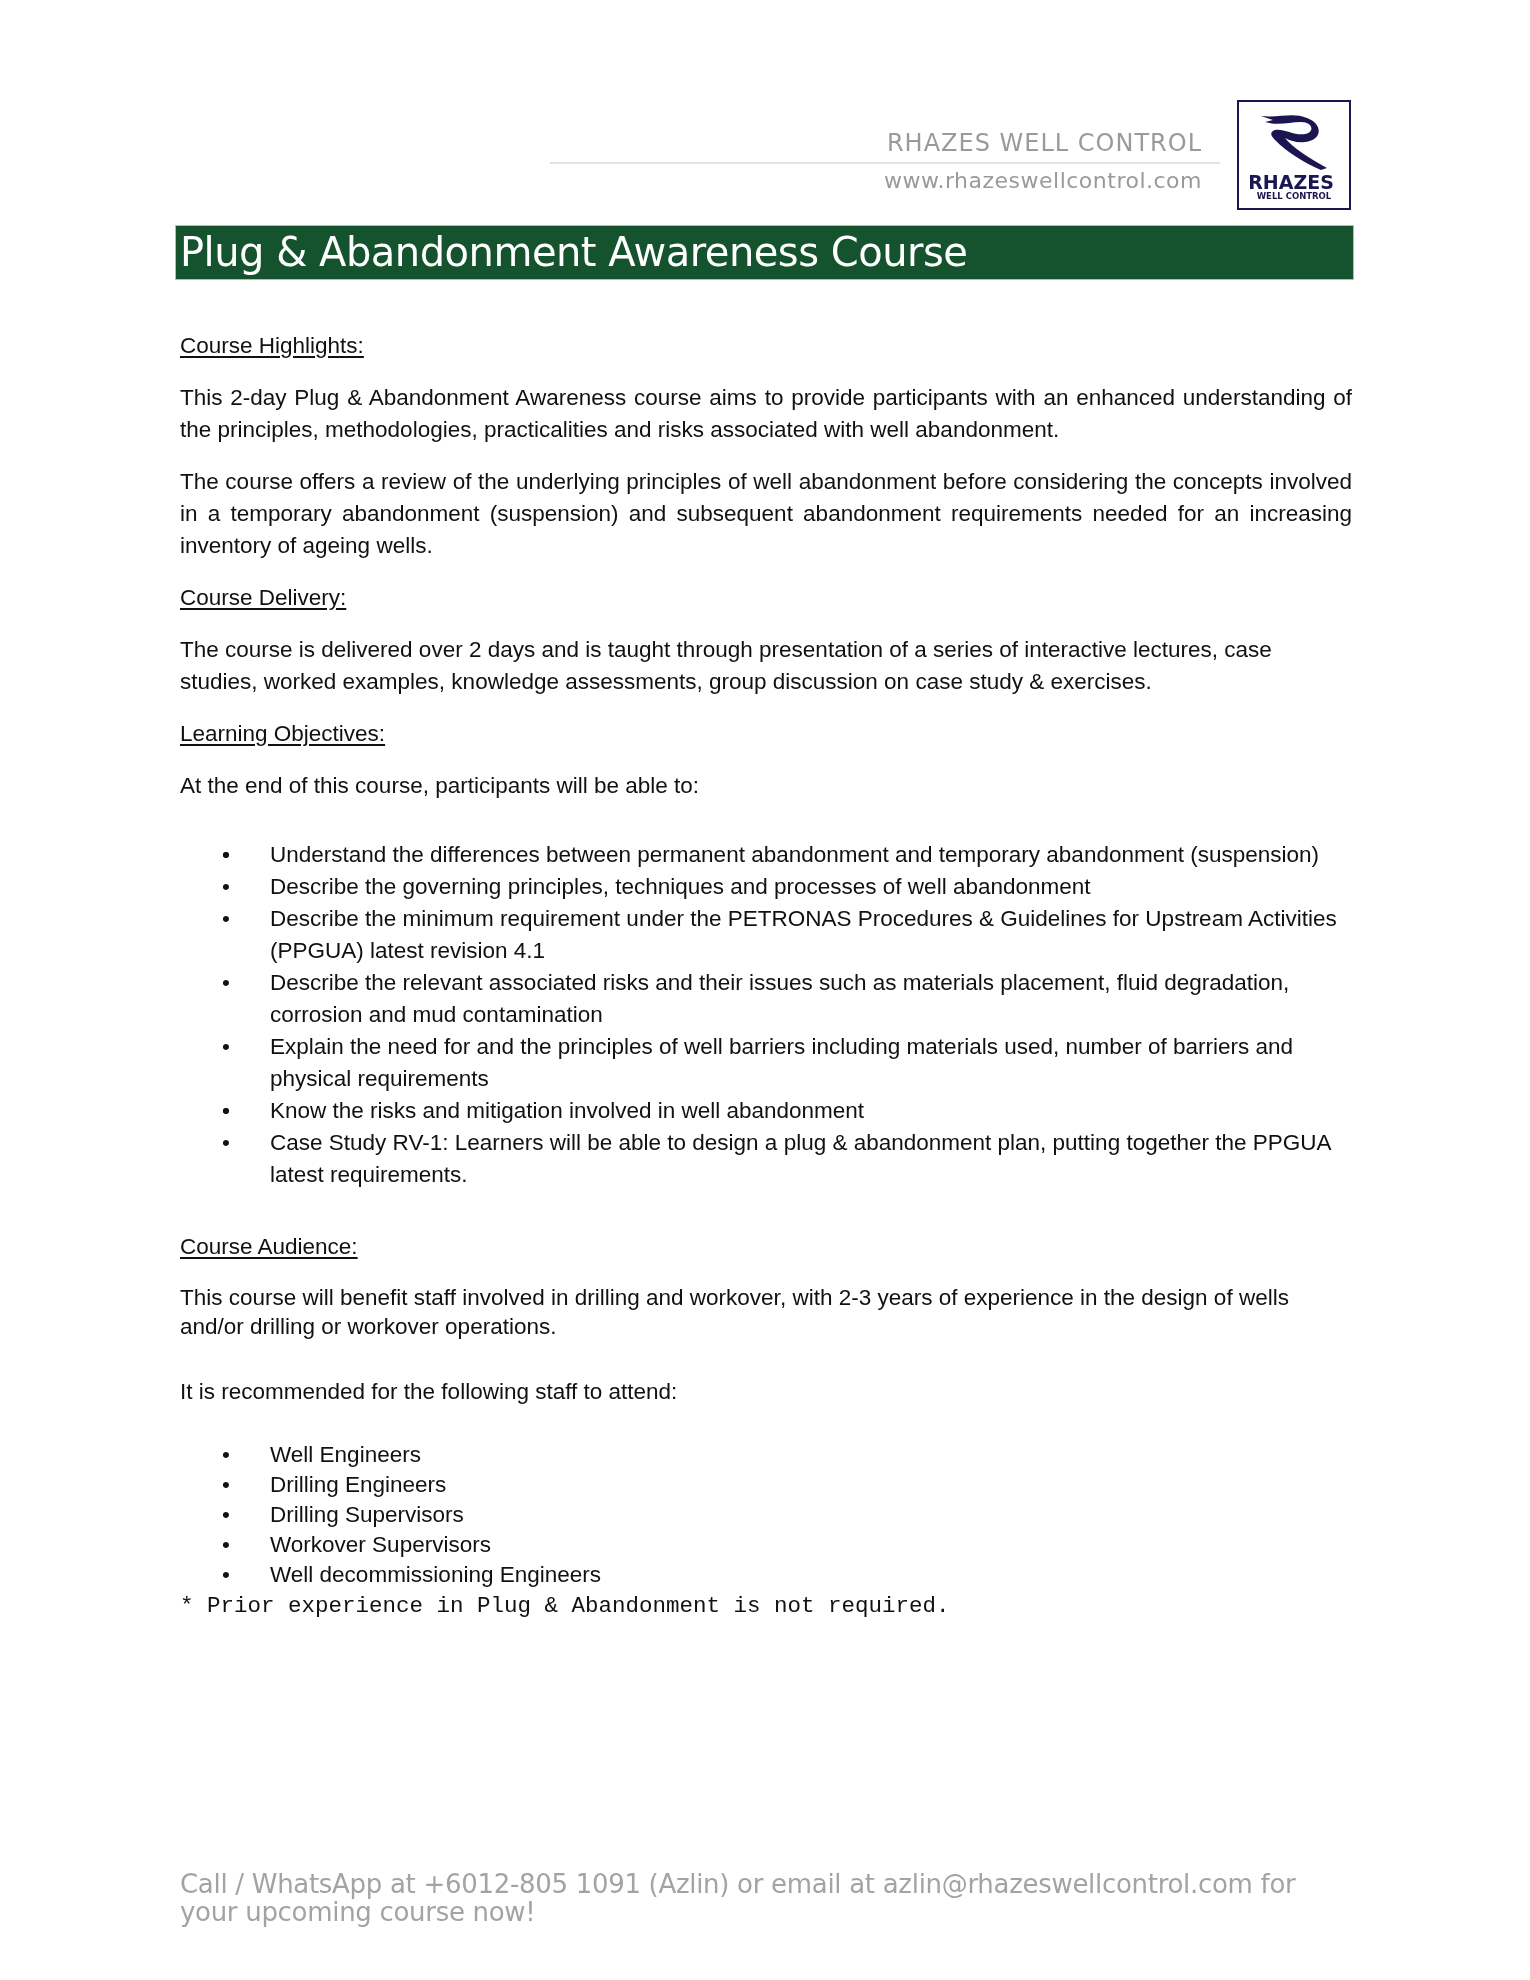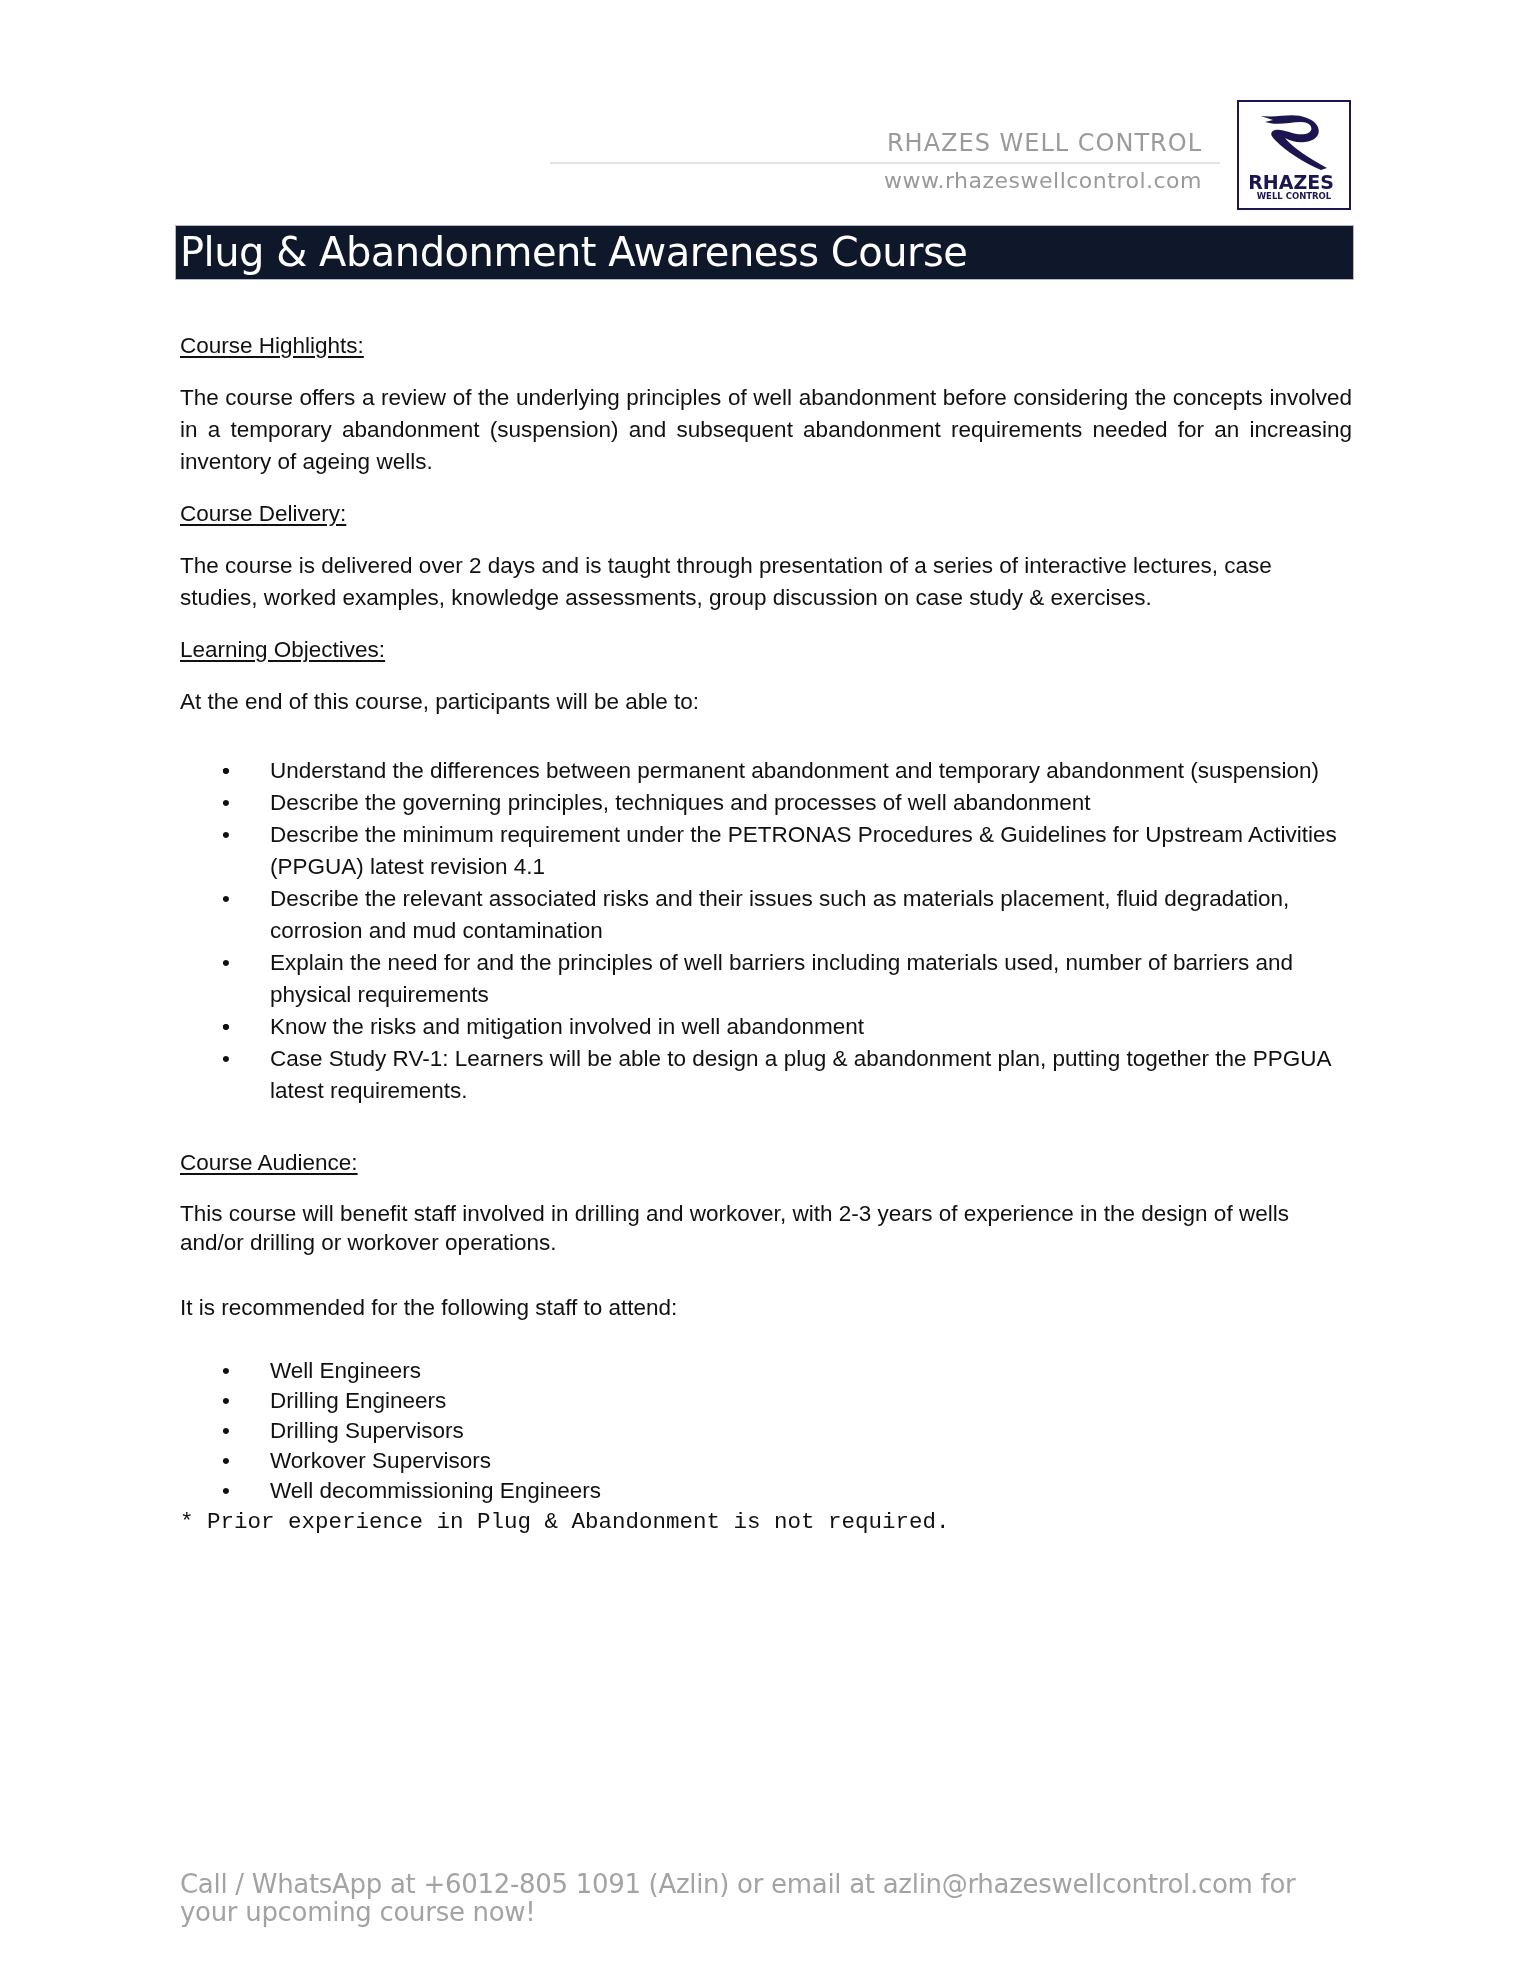--- a/index.html
+++ b/index.html
@@ -77,21 +77,21 @@
       font-size: 8.5px;
       color: #1b1650;
       line-height: 10px;
     }
     .title-bar {
       position: absolute;
       left: 175px;
       top: 225px;
       width: 1179px;
       height: 55px;
-      background: #0f172a;
+      background: #14532d;
       border: 1px solid #b9b6cc;
       box-sizing: border-box;
     }
     .title-text {
       position: absolute;
       left: 4px;
       top: 2px;
       font-family: "DejaVu Sans", sans-serif;
       font-size: 40px;
       color: #ffffff;
@@ -159,20 +159,21 @@
   <div class="logo-text-sub">WELL CONTROL</div>
 </div>
 
 <div class="title-bar">
   <div class="title-text">Plug &amp; Abandonment Awareness Course</div>
 </div>
 
 <div class="content">
 
   <p class="section-heading">Course Highlights:</p>
+  <p class="para justify" style="margin-top:20px;">This 2-day Plug &amp; Abandonment Awareness course aims to provide participants with an enhanced understanding of the principles, methodologies, practicalities and risks associated with well abandonment.</p>
   <p class="para justify" style="margin-top:20px;">The course offers a review of the underlying principles of well abandonment before considering the concepts involved in a temporary abandonment (suspension) and subsequent abandonment requirements needed for an increasing inventory of ageing wells.</p>
 
   <p class="section-heading" style="margin-top:20px;">Course Delivery:</p>
   <p class="para" style="margin-top:20px;">The course is delivered over 2 days and is taught through presentation of a series of interactive lectures, case studies, worked examples, knowledge assessments, group discussion on case study &amp; exercises.</p>
 
   <p class="section-heading" style="margin-top:20px;">Learning Objectives:</p>
   <p class="para" style="margin-top:20px;">At the end of this course, participants will be able to:</p>
 
   <ul class="bullets" style="margin-top:37px;">
     <li><span class="bullet">•</span></li>

